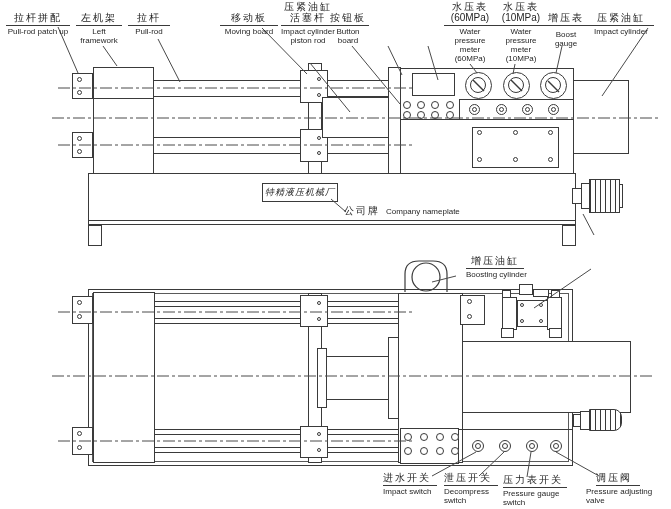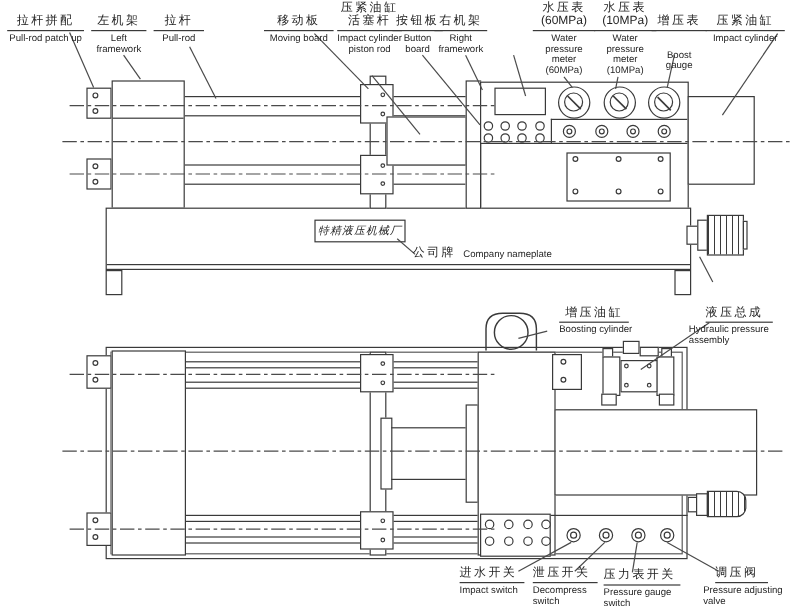--- a/index.html
+++ b/index.html
@@ -246,61 +246,53 @@
     <div class="zhu">
       <div class="zh">压紧油缸</div>
       <div class="zh">活塞杆</div>
     </div>
     <div class="en">Impact cylinder piston rod</div>
   </div>
   <div class="lab" style="left:327px;top:12px;width:42px">
     <div class="zh zhu">按钮板</div>
     <div class="en">Button board</div>
   </div>
-  <div class="lab" style="left:362px;top:12px;width:44px">
-    <div class="zh zhu">右机架</div>
-    <div class="en">Right framework</div>
-  </div>
   <div class="lab" style="left:444px;top:1px;width:52px">
     <div class="zhu">
       <div class="zh">水压表</div>
       <div class="zh" style="letter-spacing:0">(60MPa)</div>
     </div>
     <div class="en" style="width:46px;margin:2px auto 10px">Water pressure meter (60MPa)</div>
   </div>
   <div class="lab" style="left:495px;top:1px;width:52px">
     <div class="zhu">
       <div class="zh">水压表</div>
       <div class="zh" style="letter-spacing:0">(10MPa)</div>
     </div>
     <div class="en" style="width:46px;margin:2px auto 0">Water pressure meter (10MPa)</div>
   </div>
   <div class="lab" style="left:543px;top:12px;width:46px">
     <div class="zh zhu">增压表</div>
-    <div class="en" style="width:36px;margin:16px auto 0">Boost gauge</div>
+    <div class="en" style="width:36px;margin:5px auto 0">Boost gauge</div>
   </div>
   <div class="lab" style="left:588px;top:12px;width:66px">
     <div class="zh zhu">压紧油缸</div>
     <div class="en nw">Impact cylinder</div>
   </div>
 
   <div class="lab la" style="left:344px;top:205px;width:40px">
     <div class="zh">公司牌</div>
   </div>
   <div class="lab la" style="left:386px;top:208px;width:110px">
     <div class="en nw" style="margin-top:0">Company nameplate</div>
   </div>
   <div class="lab" style="left:466px;top:255px;width:58px">
     <div class="zh zhu">增压油缸</div>
     <div class="en nw">Boosting cylinder</div>
   </div>
-  <div class="lab la" style="left:588px;top:255px;width:56px">
-    <div class="zh zhu">液压总成</div>
-    <div class="en" style="width:80px;margin-left:-14px">Hydraulic pressure assembly</div>
-  </div>
 
   <div class="lab la" style="left:383px;top:472px;width:54px">
     <div class="zh zhu">进水开关</div>
     <div class="en nw">Impact switch</div>
   </div>
   <div class="lab la" style="left:444px;top:472px;width:54px">
     <div class="zh zhu">泄压开关</div>
     <div class="en" style="width:58px">Decompress switch</div>
   </div>
   <div class="lab la" style="left:503px;top:474px;width:64px">

